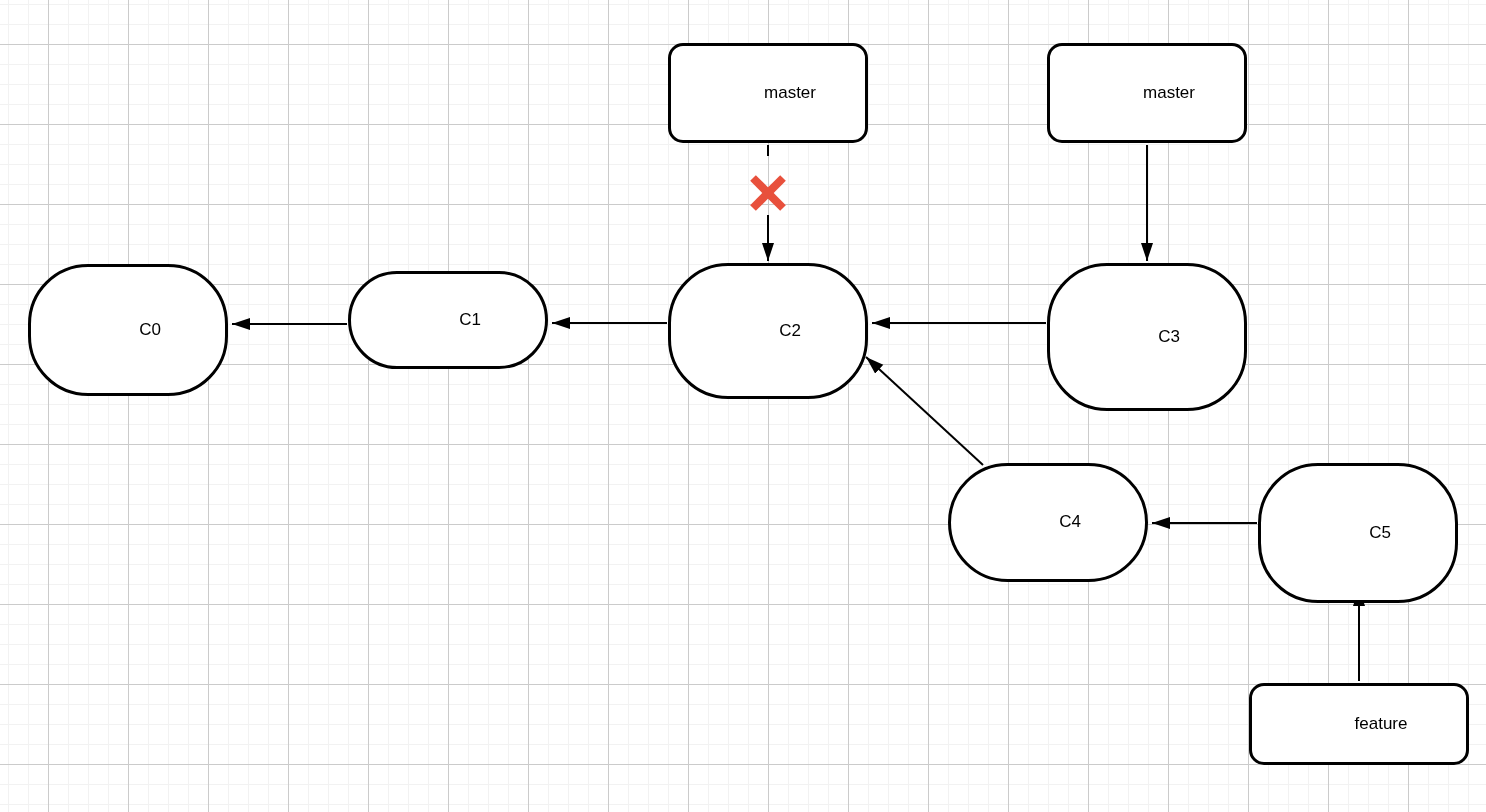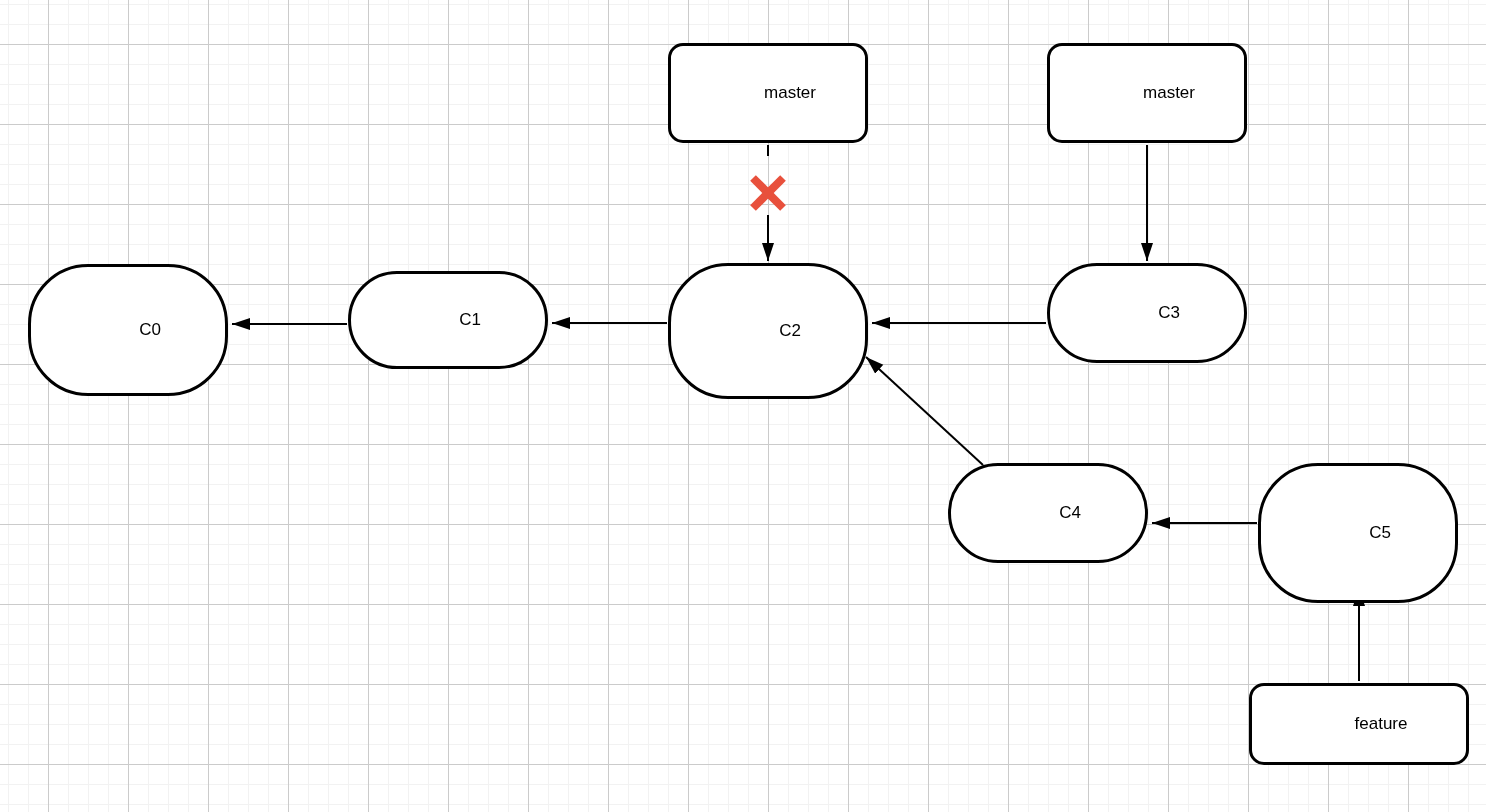--- a/index.html
+++ b/index.html
@@ -75,24 +75,24 @@
   <div id="nodes-layer">
       <div class="node stadium" style="left: 28px; top: 264px; width: 200px; height: 132px; border-color: rgb(0, 0, 0); background: rgb(255, 255, 255);">
         <span class="node-label">C0</span>
       </div>
       <div class="node stadium" style="left: 348px; top: 271px; width: 200px; height: 98px; border-color: rgb(0, 0, 0); background: rgb(255, 255, 255);">
         <span class="node-label">C1</span>
       </div>
       <div class="node stadium" style="left: 668px; top: 263px; width: 200px; height: 136px; border-color: rgb(0, 0, 0); background: rgb(255, 255, 255);">
         <span class="node-label">C2</span>
       </div>
-      <div class="node stadium" style="left: 1047px; top: 263px; width: 200px; height: 100px; border-color: rgb(0, 0, 0); background: rgb(255, 255, 255);">
+      <div class="node stadium" style="left: 1047px; top: 263px; width: 200px; height: 148px; border-color: rgb(0, 0, 0); background: rgb(255, 255, 255);">
         <span class="node-label">C3</span>
       </div>
-      <div class="node stadium" style="left: 948px; top: 463px; width: 200px; height: 100px; border-color: rgb(0, 0, 0); background: rgb(255, 255, 255);">
+      <div class="node stadium" style="left: 948px; top: 463px; width: 200px; height: 119px; border-color: rgb(0, 0, 0); background: rgb(255, 255, 255);">
         <span class="node-label">C4</span>
       </div>
       <div class="node stadium" style="left: 1258px; top: 463px; width: 200px; height: 140px; border-color: rgb(0, 0, 0); background: rgb(255, 255, 255);">
         <span class="node-label">C5</span>
       </div>
       <div class="node rect" style="left: 668px; top: 43px; width: 200px; height: 100px; border-color: rgb(0, 0, 0); background: rgb(255, 255, 255);">
         <span class="node-label">master</span>
       </div>
       <div class="node rect" style="left: 1047px; top: 43px; width: 200px; height: 100px; border-color: rgb(0, 0, 0); background: rgb(255, 255, 255);">
         <span class="node-label">master</span>

